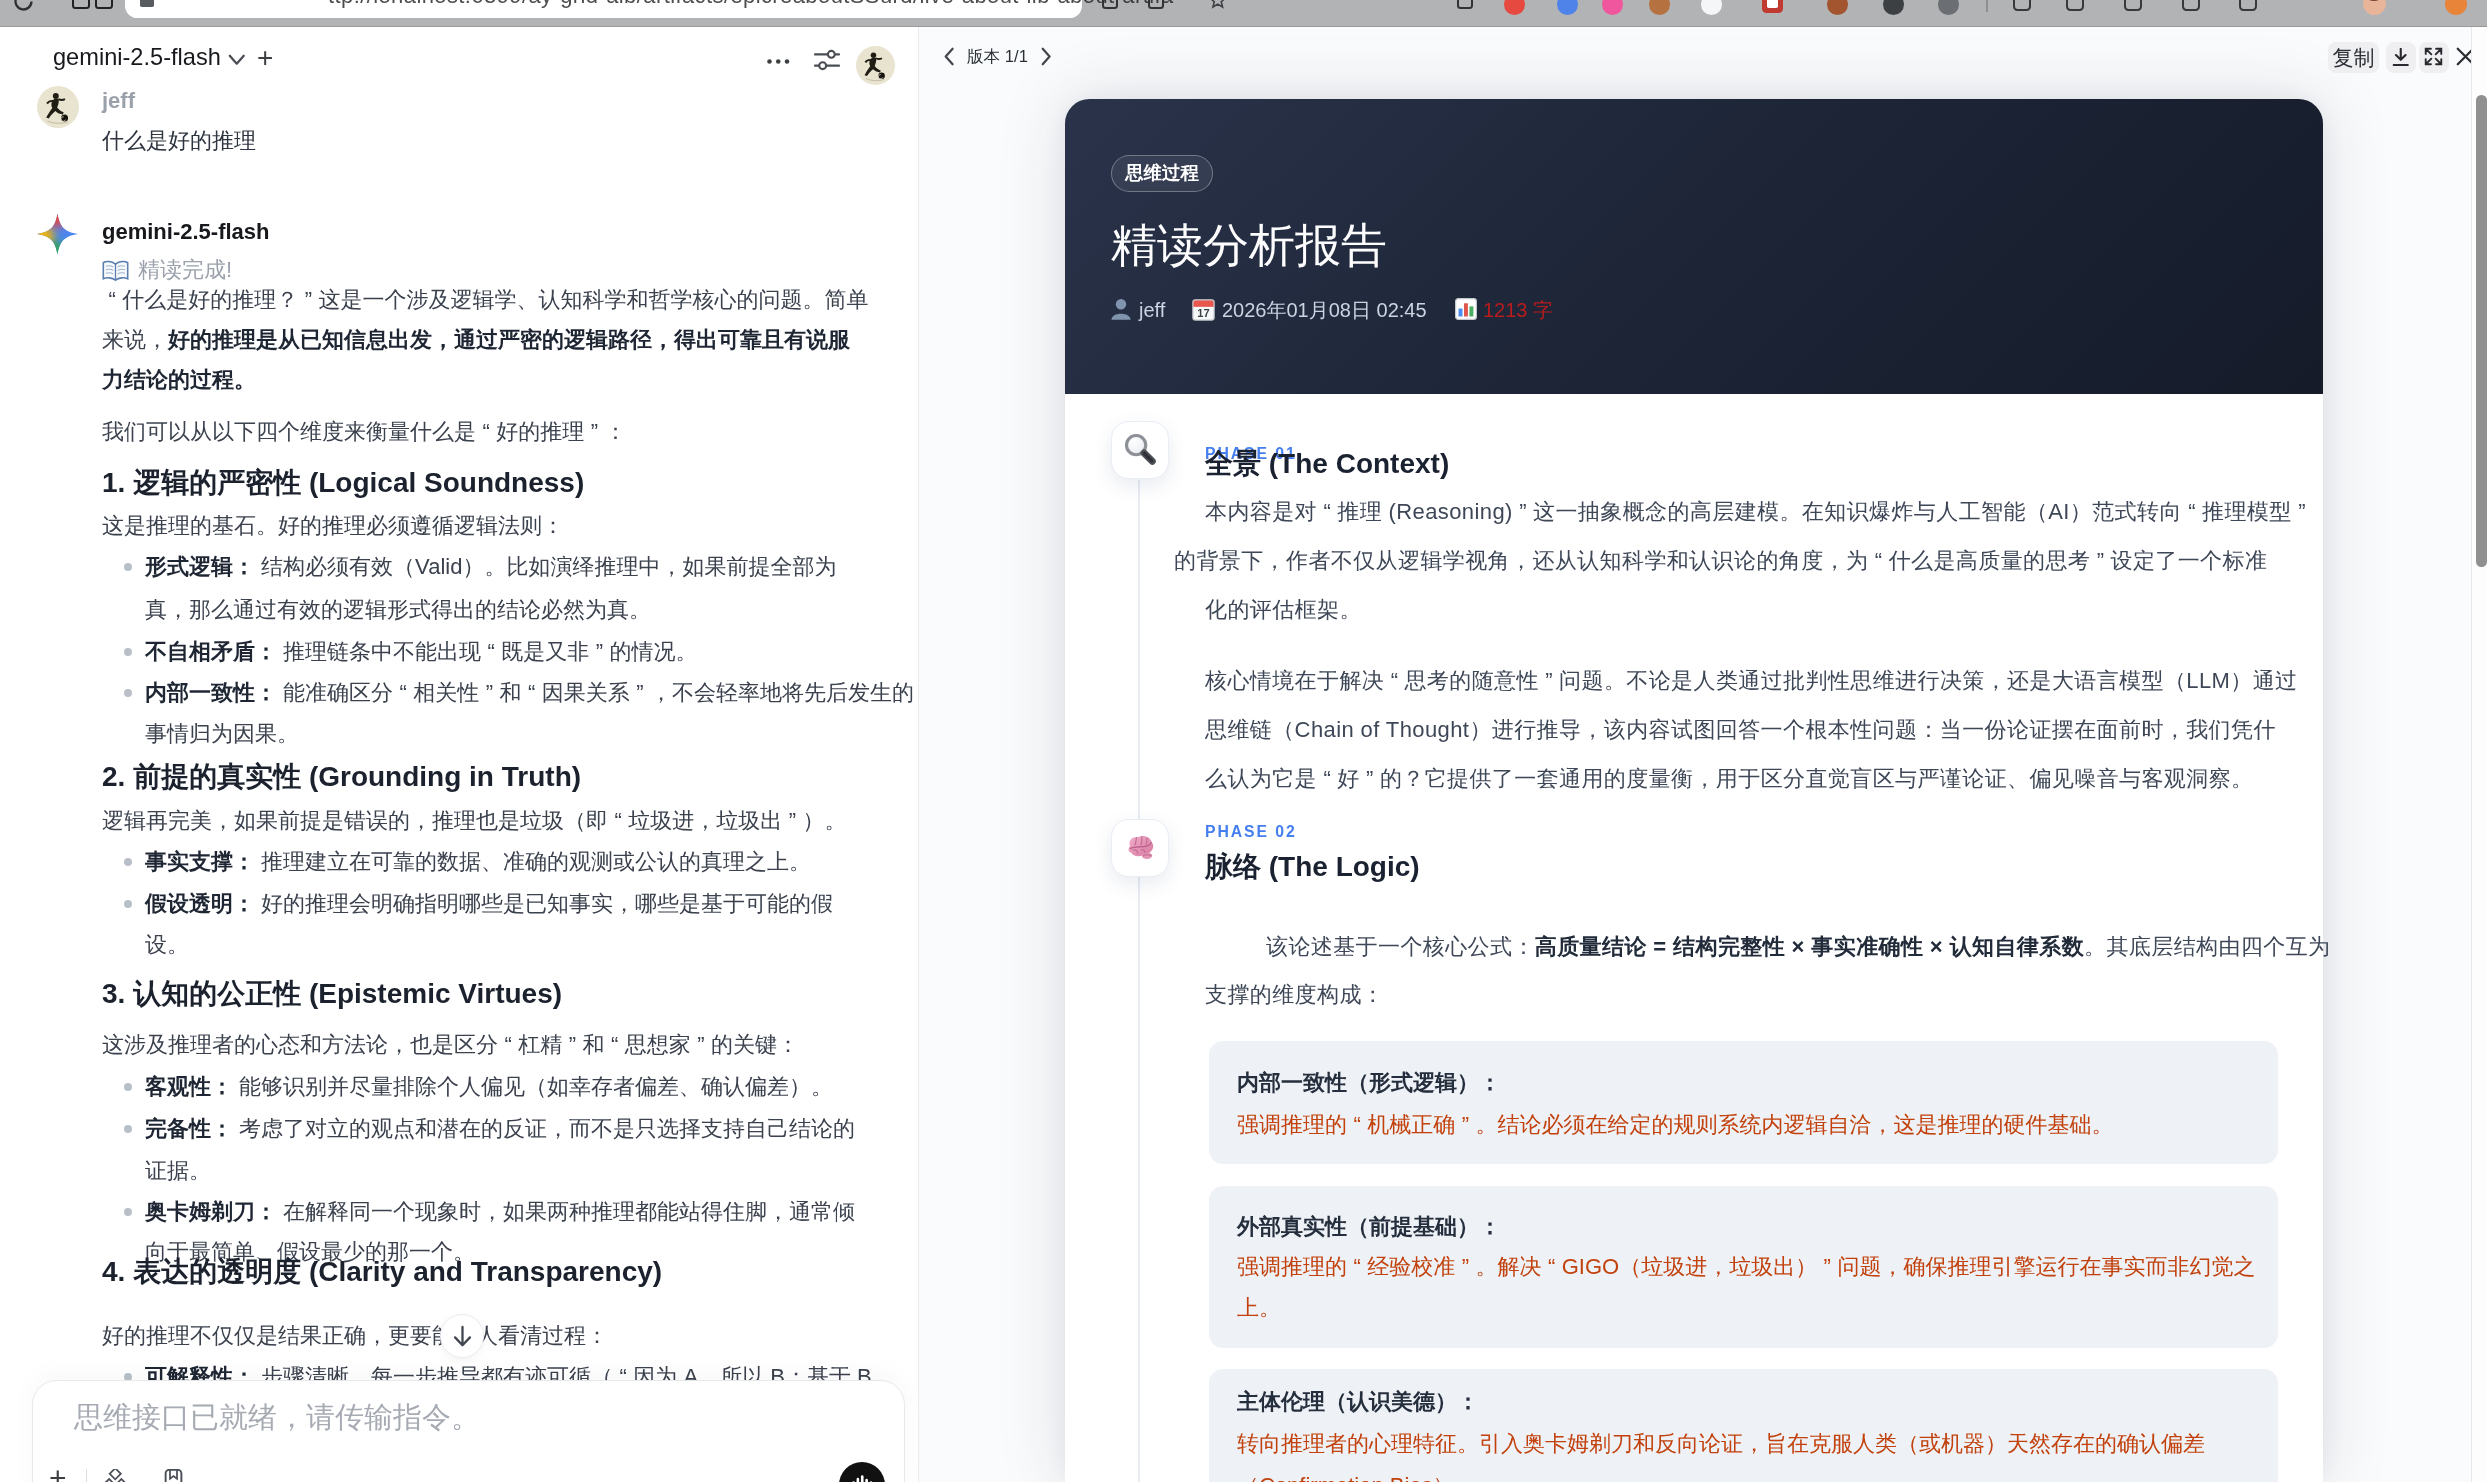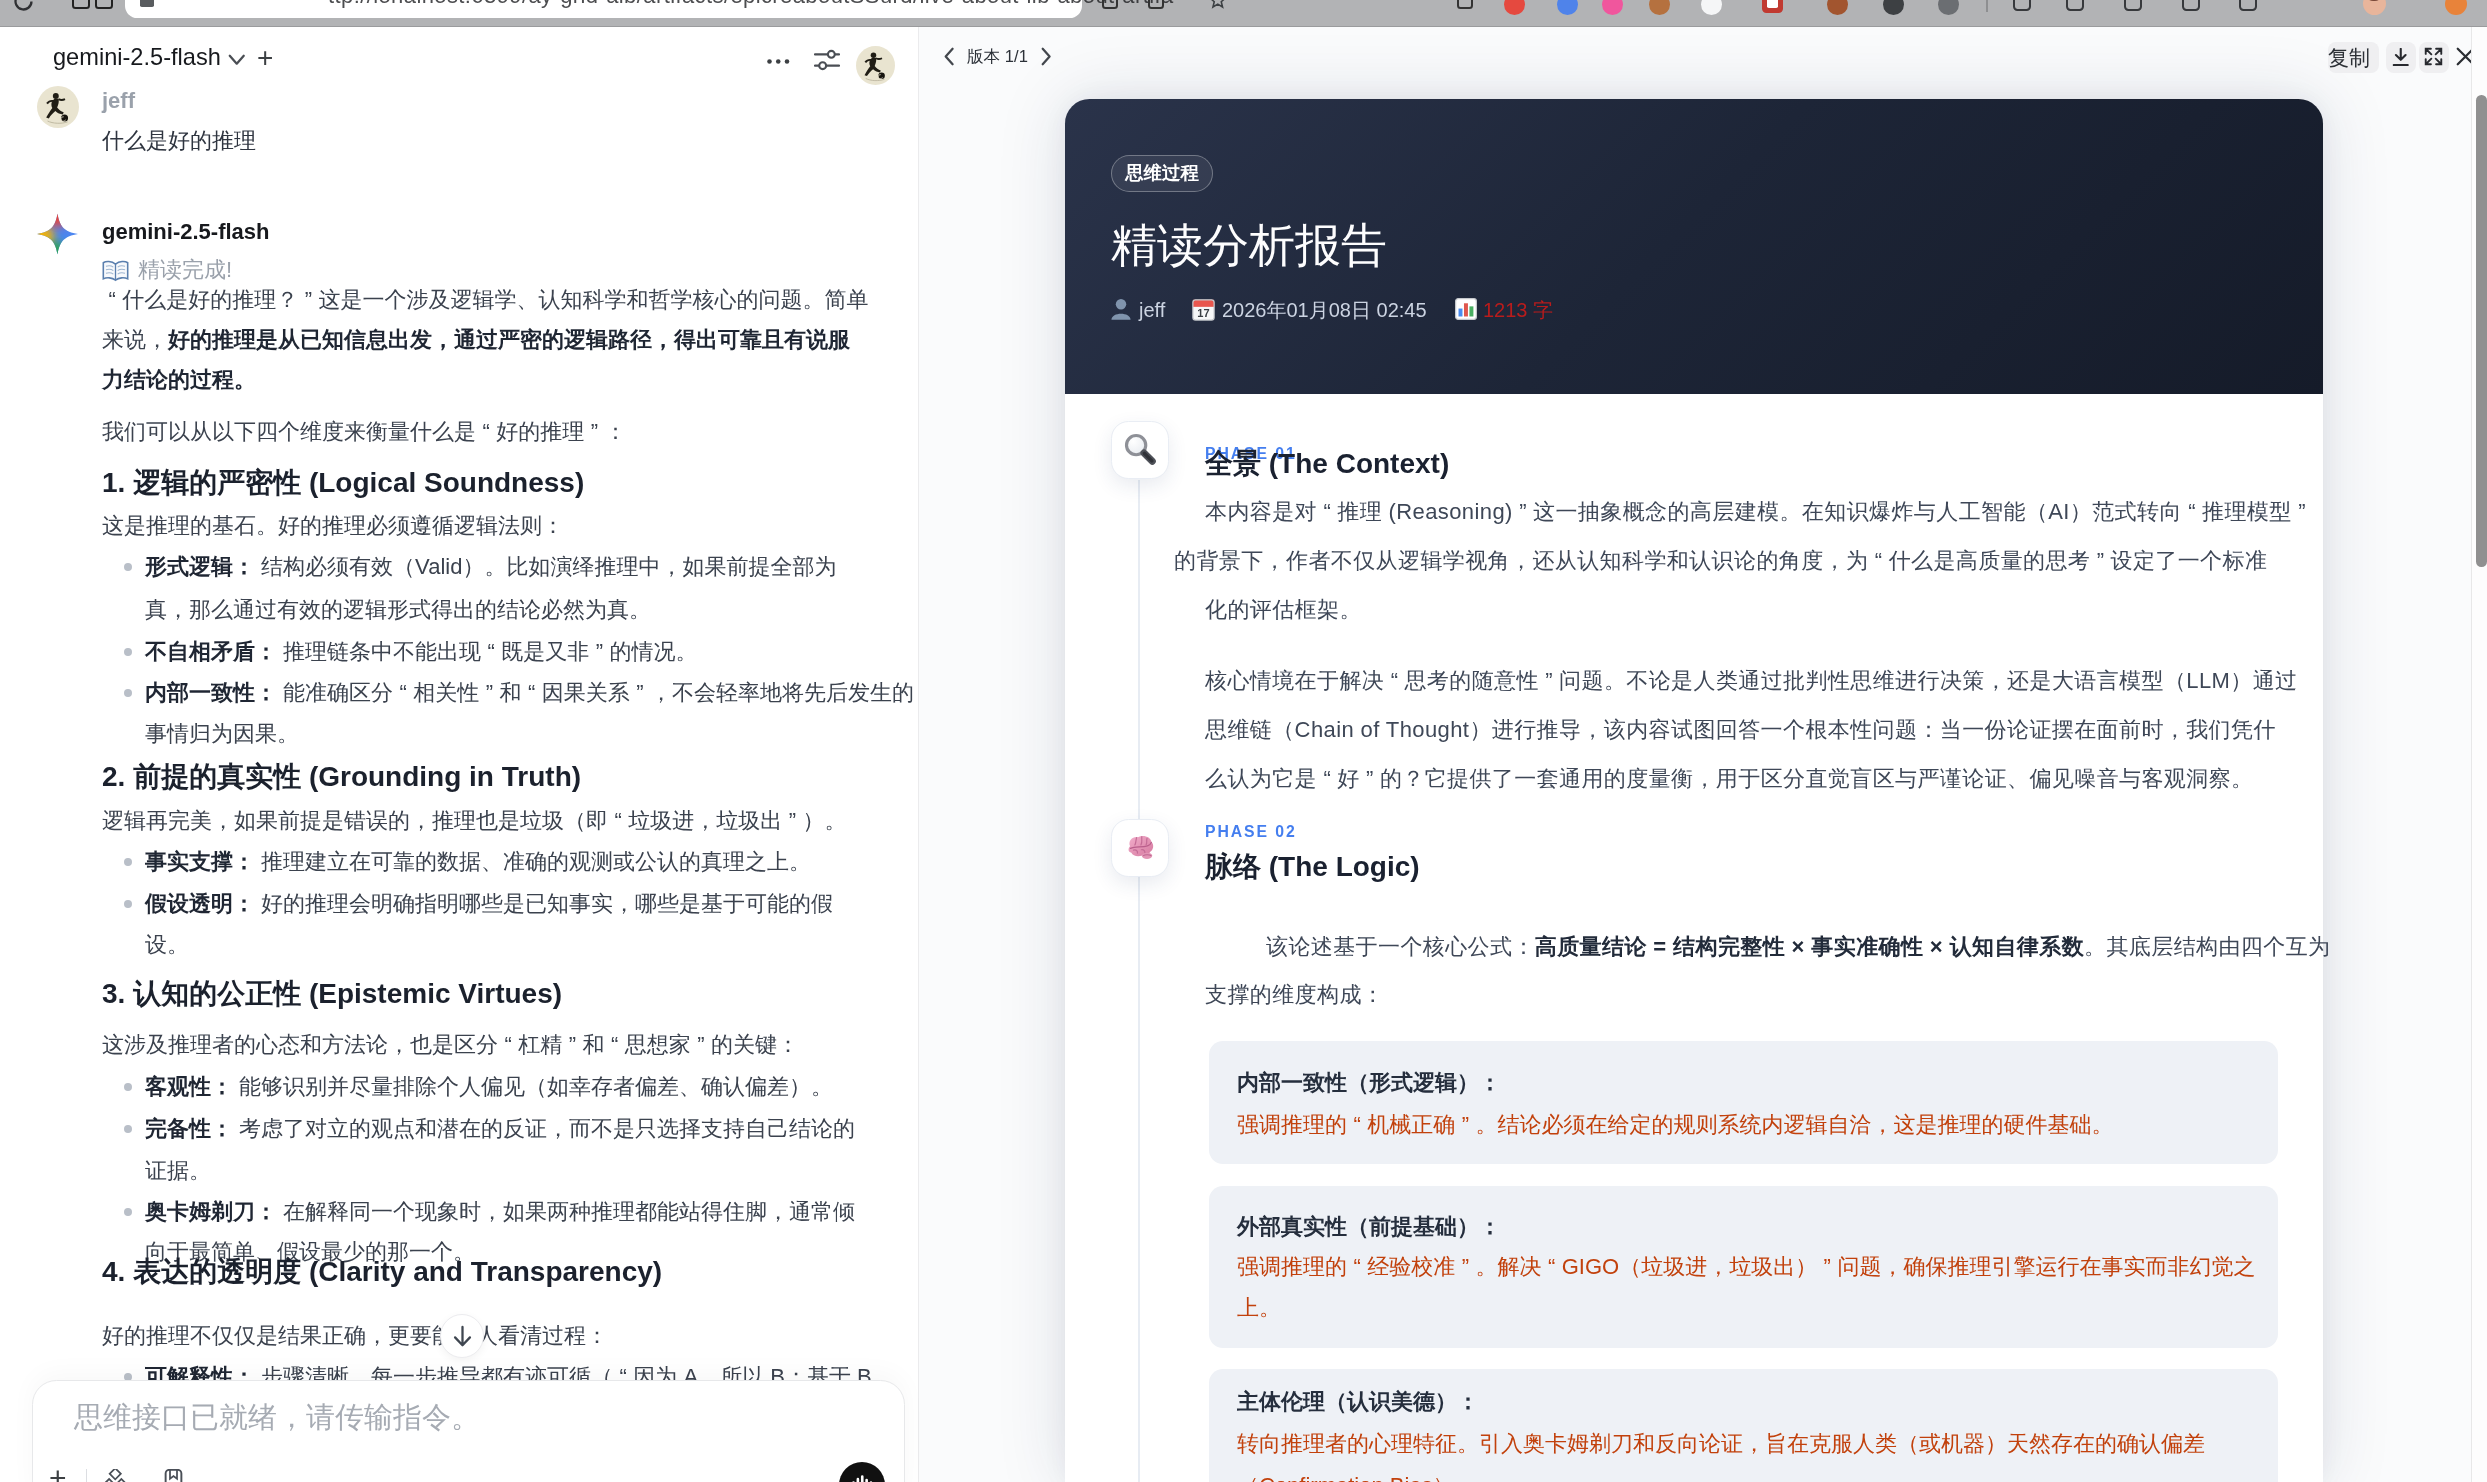--- a/index.html
+++ b/index.html
@@ -40,21 +40,21 @@
     <rect x="16.4" y="9.5" width="4.5" height="11.5" fill="#4aae62"></rect>
   </svg>
 <div style="position:absolute;left:1483px;top:300px;font-size:20px;line-height:20px;color:#b91c1c;white-space:nowrap">1213 字</div>
 <svg class="ab" style="left:943px;top:47px" width="12.3" height="19" viewBox="0 0 14 22">
     <path d="M11 2 L3 11 L11 20" fill="none" stroke="#43474d" stroke-width="2.6" stroke-linecap="round" stroke-linejoin="round"></path>
   </svg>
 <div style="position:absolute;left:967px;top:49px;font-size:16.6px;line-height:16.6px;color:#2c3138;white-space:nowrap">版本 1/1</div>
 <svg class="ab" style="left:1040px;top:47px" width="12.3" height="19" viewBox="0 0 14 22">
     <path d="M3 2 L11 11 L3 20" fill="none" stroke="#43474d" stroke-width="2.6" stroke-linecap="round" stroke-linejoin="round"></path>
   </svg>
-<div style="position:absolute;left:2328px;top:42px;width:51px;height:31px;border-radius:7.9px;background:#efeff1;font-size:21px;line-height:32px;color:#2c3036">复制</div>
+<div style="position:absolute;left:2328px;top:42px;width:51px;height:31px;border-radius:7.9px;background:#efeff1;font-size:21px;line-height:32px;text-align:center;color:#2c3036">复制</div>
 <div style="position:absolute;left:2386px;top:42px;width:30px;height:31px;border-radius:7.9px;background:#efeff1"></div>
 <svg class="ab" style="left:2392px;top:48px" width="17.5" height="18.4" viewBox="0 0 20 21">
     <path d="M10 1 V13 M4.5 8 L10 13.5 L15.5 8 M2 19.5 H18" fill="none" stroke="#27292e" stroke-width="2.4" stroke-linecap="round" stroke-linejoin="round"></path>
   </svg>
 <div style="position:absolute;left:2419px;top:42px;width:30px;height:31px;border-radius:7.9px;background:#efeff1"></div>
 <svg class="ab" style="left:2424px;top:47px" width="19" height="19" viewBox="0 0 22 22">
     <path d="M2 8 V2 H8 M2 2 L8.5 8.5 M14 2 H20 V8 M20 2 L13.5 8.5 M2 14 V20 H8 M2 20 L8.5 13.5 M20 14 V20 H14 M20 20 L13.5 13.5" fill="none" stroke="#27292e" stroke-width="2.2" stroke-linecap="round"></path>
   </svg>
 <svg class="ab" style="left:2456px;top:47px" width="19" height="19" viewBox="0 0 22 22">
     <path d="M2 2 L20 20 M20 2 L2 20" fill="none" stroke="#2b2e33" stroke-width="2.6" stroke-linecap="round"></path>

